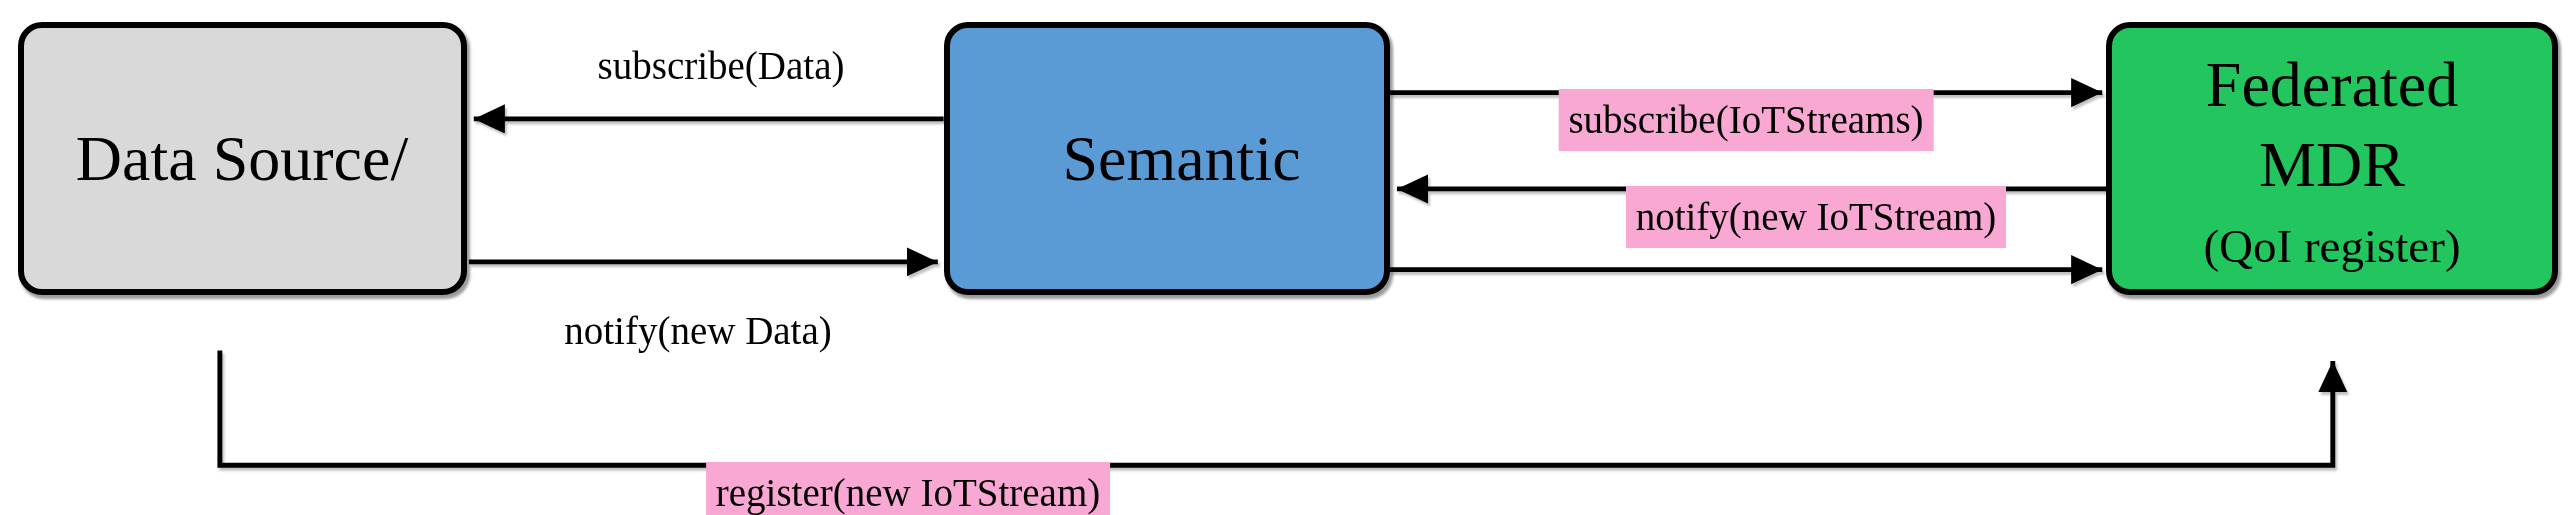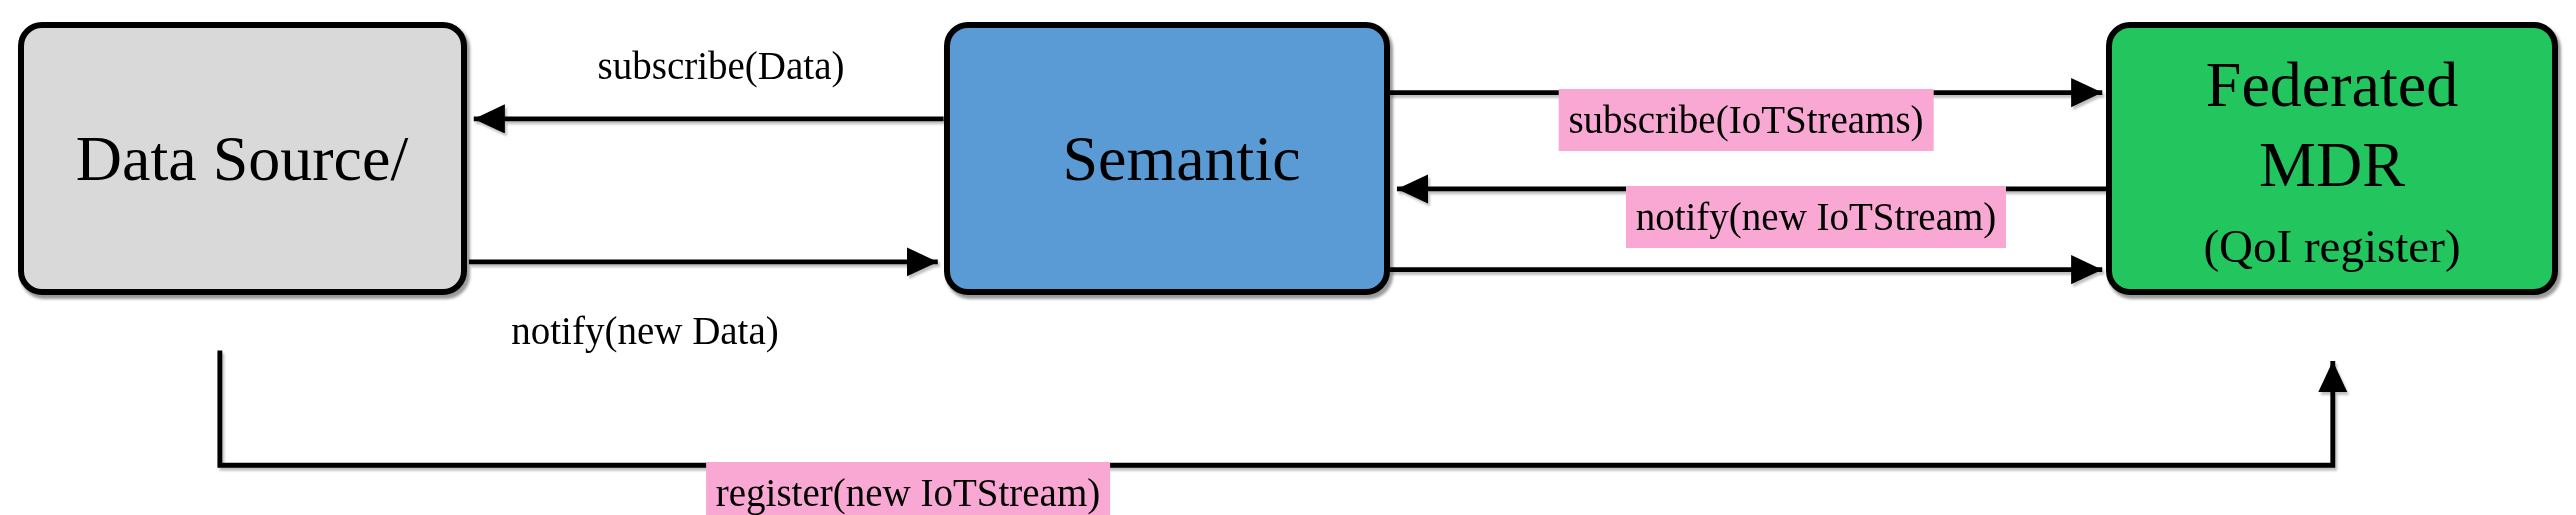--- a/index.html
+++ b/index.html
@@ -98,21 +98,21 @@
   </div>
 
   <div class="node node-federated" style="background-color: #22c55e;">
     <div class="title-line">Federated</div>
     <div class="title-line">MDR</div>
     <div class="subtitle">(QoI register)</div>
   </div>
 
   <div class="edge-label" style="left:721px; top:66px">subscribe(Data)</div>
 
-  <div class="edge-label" style="left:645px; top:331px">notify(new Data)</div>
+  <div class="edge-label" style="left:698px; top:331px">notify(new Data)</div>
 
   <div class="edge-label boxed" style="left:1746px; top:92px">subscribe(IoTStreams)</div>
 
   <div class="edge-label boxed" style="left:1816px; top:189px">notify(new IoTStream)</div>
 
 
   <div class="edge-label boxed" style="left:908px; top:465px">register(new IoTStream)</div>
 
 </div>
 

